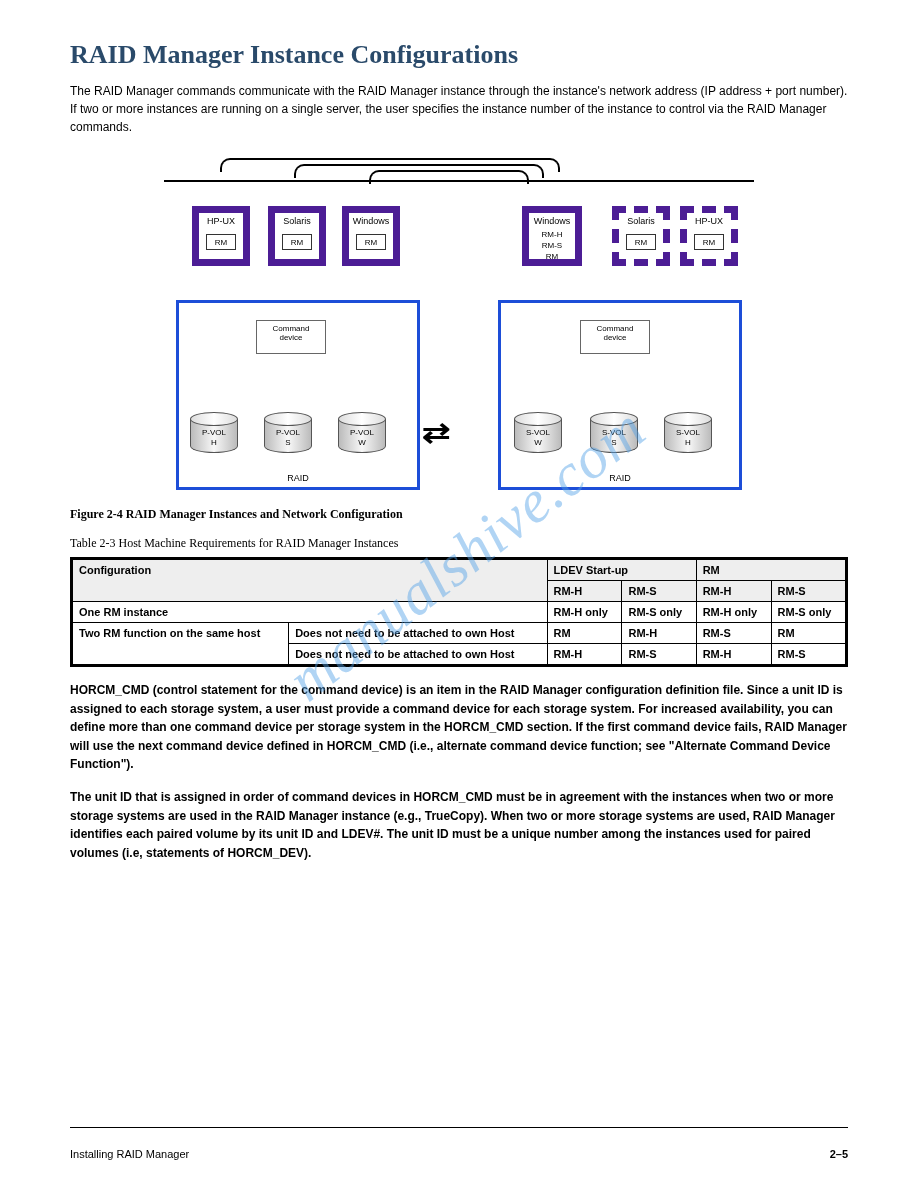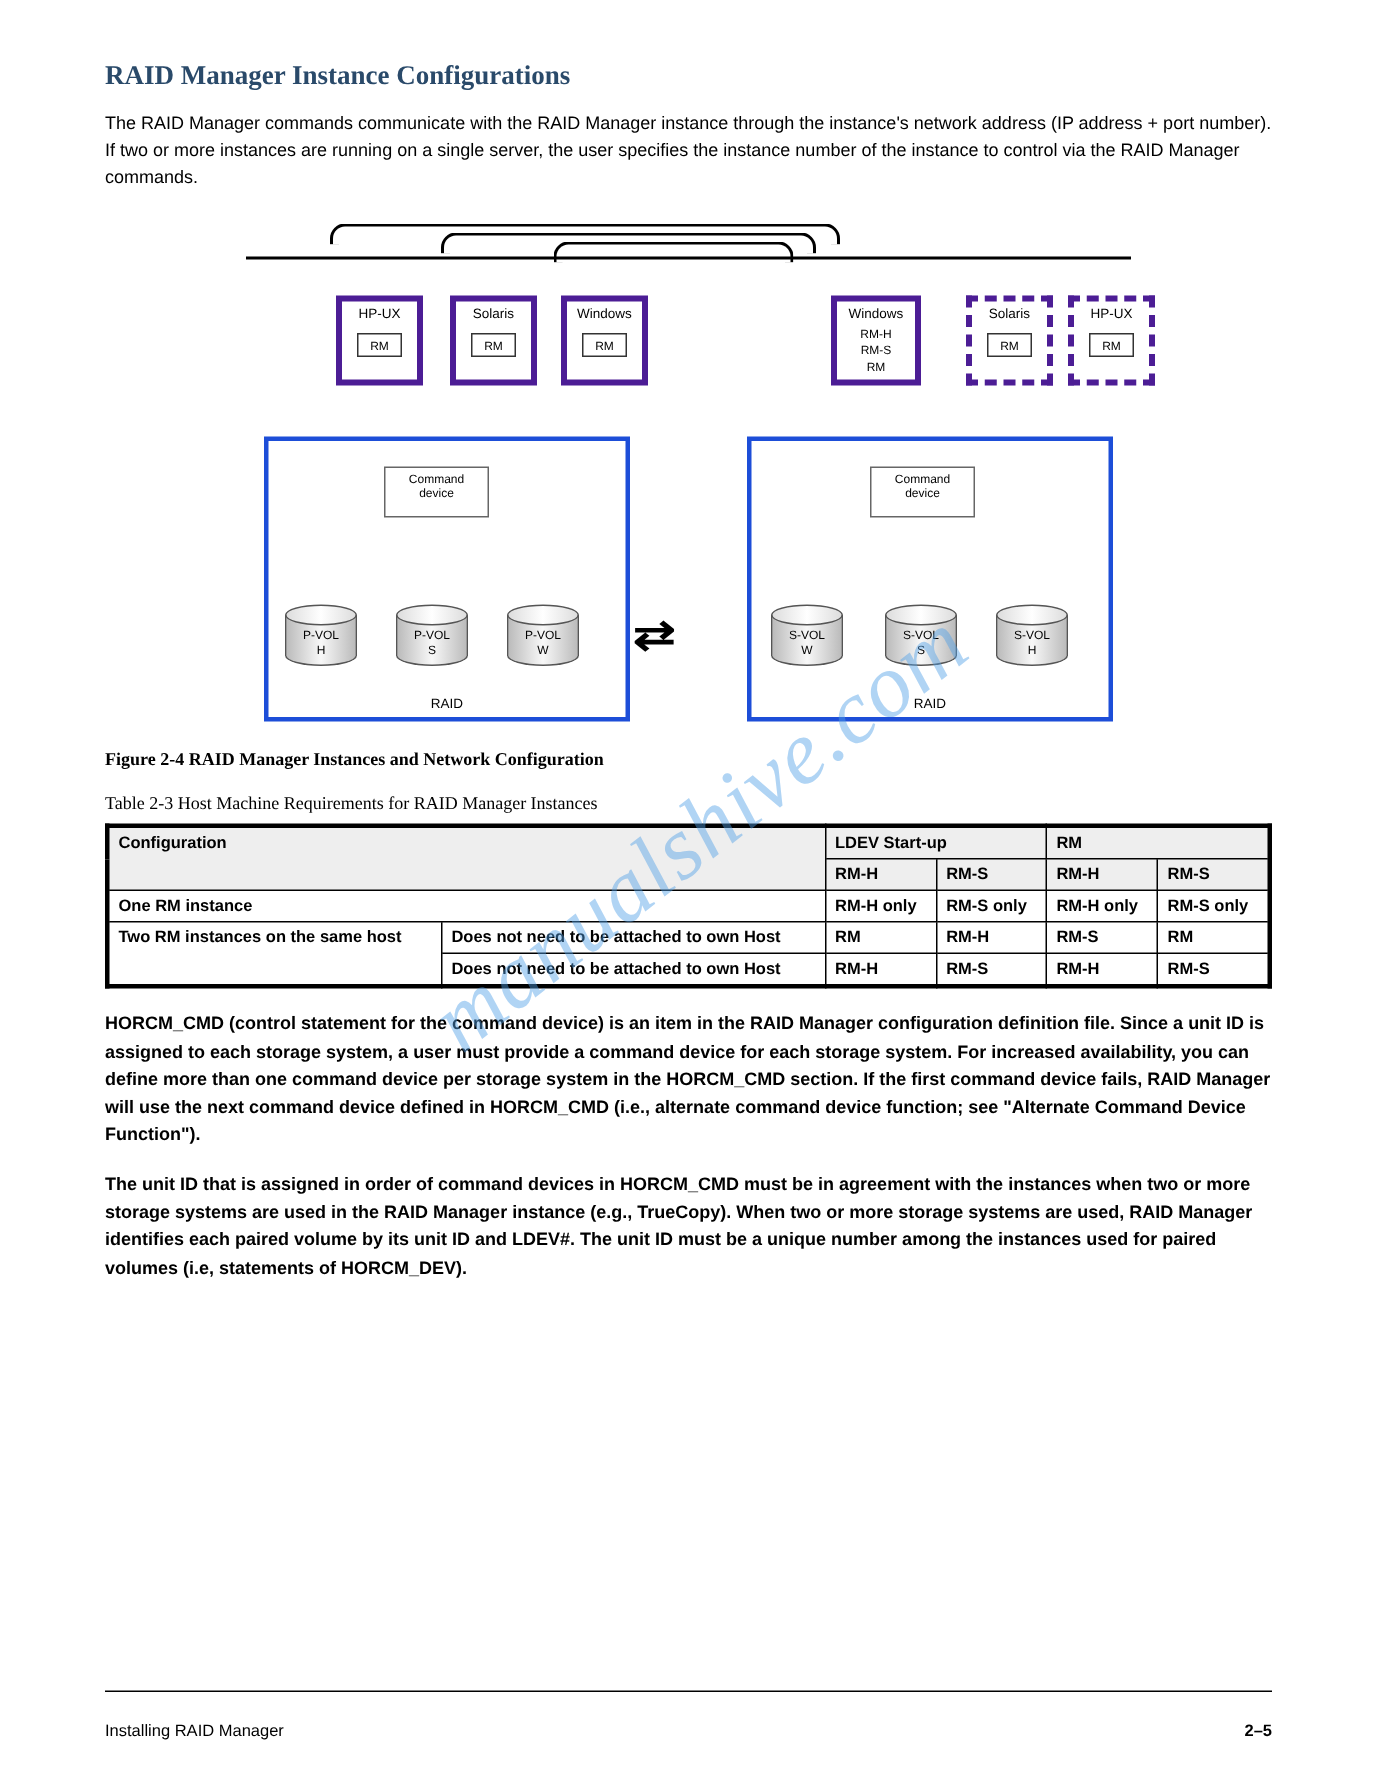--- a/index.html
+++ b/index.html
@@ -7,21 +7,21 @@
     font-family: Arial, Helvetica, sans-serif;
     background: #fff;
     color: #000;
     width: 918px;
     height: 1188px;
     position: relative;
     padding: 40px 70px 30px 70px;
   }
   .page-title {
     font-family: "Times New Roman", serif;
-    font-size: 18px;
+    font-size: 26px;
     font-weight: bold;
     color: #2a4a6a;
     margin-bottom: 12px;
   }
   .intro-para {
     font-size: 12px;
     line-height: 1.5;
     margin-bottom: 14px;
   }
   .figure-wrap {
@@ -35,26 +35,25 @@
     position: relative;
     border: none;
   }
   
   .netline { position: absolute; left: 0; right: 0; top: 30px; height: 2px; background: #000; }
   
   .host {
     position: absolute;
     width: 58px;
     height: 60px;
-    border: 4px solid #4c1d95;
+    border: 7px solid #4c1d95;
     background: #fff;
     font-size: 9px;
     text-align: center;
     padding-top: 3px;
-    margin-left: 32px;
   }
   .host.dashed { border-style: dashed; }
   .host .rmbox {
     width: 30px; height: 16px; border: 1px solid #333;
     margin: 8px auto 0 auto; font-size: 8px; line-height: 15px;
   }
   .host .rmstack { margin-top:3px; font-size:8px; line-height:11px; }
   .host-hpux1 { top: 56px; left: 28px; }
   .host-sol1  { top: 56px; left: 104px; }
   .host-win1  { top: 56px; left: 178px; }
@@ -283,21 +282,21 @@
   </thead>
   <tbody>
     <tr>
       <td colspan="2">One RM instance</td>
       <td>RM-H only</td>
       <td>RM-S only</td>
       <td>RM-H only</td>
       <td>RM-S only</td>
     </tr>
     <tr>
-      <td rowspan="2">Two RM instances on the same host</td>
+      <td rowspan="2">Two RM function on the same host</td>
       <td>Does not need to be attached to own Host</td>
       <td>RM</td>
       <td>RM-H</td>
       <td>RM-S</td>
       <td>RM</td>
     </tr>
     <tr>
       <td>Does not need to be attached to own Host</td>
       <td>RM-H</td>
       <td>RM-S</td>

